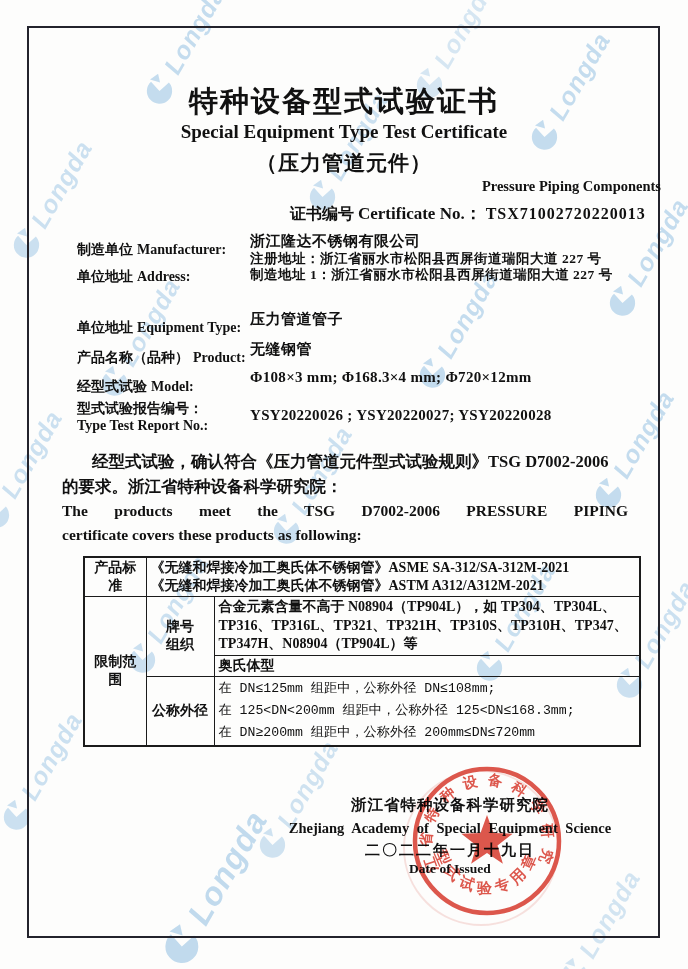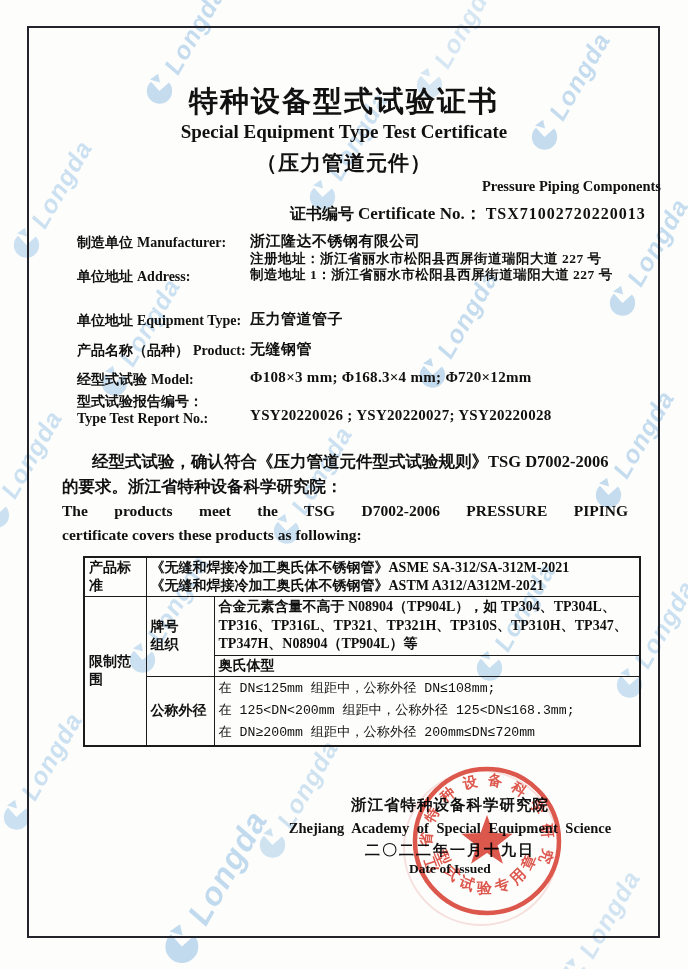--- a/index.html
+++ b/index.html
@@ -21,38 +21,38 @@
   .title-cn{top:82px;font-size:29px;font-weight:600;letter-spacing:2px;}
   .title-en{top:121px;font-size:19px;font-weight:700;}
   .sub-cn{top:149px;font-size:21px;font-weight:600;letter-spacing:1px;}
   .sub-en{top:178px;font-size:14.5px;font-weight:700;text-align:right;}
   .certline{position:absolute;left:290px;top:202px;white-space:nowrap;}
   .certline .cn{font-size:16px;font-weight:600;}
   .certline .en{font-size:17px;font-weight:700;}
   .certline .no{font-size:16px;font-weight:700;letter-spacing:1px;}
   
   .frow{position:absolute;left:77px;right:30px;}
-  .flabel{position:absolute;left:0;top:1px;white-space:nowrap;}
+  .flabel{position:absolute;left:0;top:8px;white-space:nowrap;}
   .lcn{font-size:14px;font-weight:600;}
   .len{font-size:14px;font-weight:700;}
   .fvalue{position:absolute;left:173px;top:0;font-size:15px;font-weight:600;letter-spacing:.5px;white-space:nowrap;}
   .fvalue.latin{font-weight:700;letter-spacing:.3px;}
   .addr-line{font-size:13.5px;font-weight:600;line-height:16px;white-space:nowrap;}
   
   .stmt{position:absolute;left:62px;top:449px;width:566px;}
   .stmt .cnl{font-size:16.5px;font-weight:600;line-height:25px;white-space:nowrap;}
   .stmt .cnl.indent{text-indent:30px;}
   .stmt .enl{font-size:15.5px;font-weight:700;line-height:23.5px;font-family:"Liberation Serif",serif;}
   .stmt .enl.just{text-align:justify;text-align-last:justify;}
   
   table.spec{position:absolute;left:83px;top:556px;border-collapse:collapse;table-layout:fixed;
     width:556px;font-size:14px;}
   table.spec{border:2px solid #1b1b1b;}
   table.spec td{border:1.5px solid #1b1b1b;padding:1px 4px;vertical-align:middle;}
-  td.cc{text-align:left;font-weight:600;}
+  td.cc{text-align:center;font-weight:600;}
   td.c3{padding-left:8px;padding-right:6px;}
   .std-line{font-weight:700;line-height:18px;white-space:nowrap;}
   .grade-text{font-weight:700;line-height:18.5px;}
   .aust{font-weight:700;}
   .od-line{font-weight:500;line-height:22px;white-space:nowrap;font-family:"Liberation Mono","DejaVu Sans Mono","Liberation Serif",serif;font-size:13.2px;}
   
   .footer{position:absolute;left:268px;top:795px;width:364px;text-align:center;z-index:2;}
   .org-cn{font-size:15.5px;font-weight:600;letter-spacing:1px;}
   .org-en{font-size:14.5px;font-weight:600;word-spacing:4px;margin-top:4px;}
   .date-cn{font-size:15px;font-weight:600;letter-spacing:2px;margin-top:4px;}

